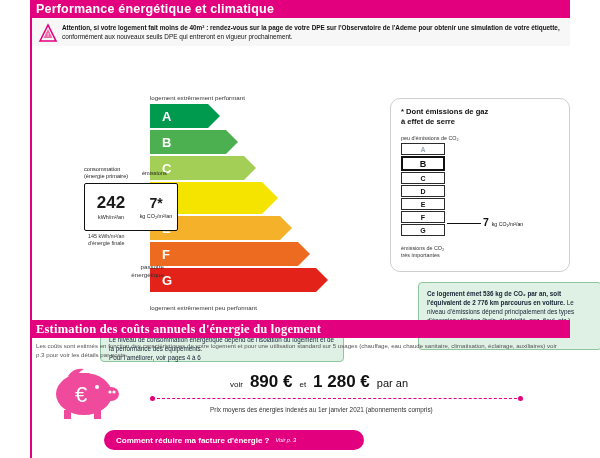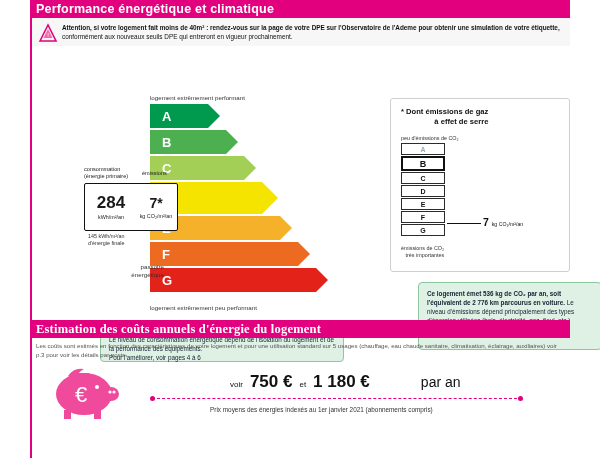--- a/index.html
+++ b/index.html
@@ -80,21 +80,21 @@
   .cons-right{width:38px;text-align:center;}
   .cons-num{font-size:17px;font-weight:bold;line-height:1;}
   .cons-num.small{font-size:14px;}
   .cons-unit{font-size:5.4px;margin-top:3px;color:#222;}
   .cons-cap{position:absolute;font-size:5.6px;color:#222;line-height:1.25;}
   .cons-final{position:absolute;left:56px;top:185px;font-size:5.4px;color:#333;line-height:1.3;}
 
   
   .ges{
     position:absolute;left:358px;top:50px;width:178px;height:172px;
-    background:#fff;border:1px solid #cfcfcf;border-radius:3px;text-align:right;
+    background:#fff;border:1px solid #cfcfcf;border-radius:10px;
   }
   .ges-title{position:absolute;left:10px;top:8px;font-size:7.6px;font-weight:bold;line-height:1.35;color:#111;}
   .ges-sub{position:absolute;left:10px;top:36px;font-size:5.4px;color:#333;}
   .ges-scale{position:absolute;left:10px;top:44px;width:44px;}
   .ges-row{
     height:12px;margin-bottom:1px;border:1px solid #2b2b2b;
     display:flex;align-items:center;justify-content:center;
     font-size:7px;font-weight:bold;color:#111;box-sizing:border-box;
     background:#fff;
   }
@@ -119,21 +119,21 @@
     position:absolute;left:36px;top:341px;width:530px;
     font-size:6.1px;line-height:1.5;color:#555;
   }
   .pig{position:absolute;left:48px;top:360px;width:74px;height:62px;}
   .cost-line{
     position:absolute;left:230px;top:372px;
     display:flex;align-items:baseline;gap:7px;
     font-size:8px;color:#111;
   }
   .cost-amt{font-size:17px;font-weight:bold;}
-  .cost-per{font-size:14px;margin-left:44px;}
+  .cost-per{font-size:11px;}
   .dashline{position:absolute;left:152px;top:398px;width:370px;border-top:1px dashed #e3007e;}
   .dot{position:absolute;width:5px;height:5px;border-radius:50%;background:#e3007e;top:396px;}
   .cost-sub{
     position:absolute;left:210px;top:406px;font-size:6.4px;color:#333;
   }
 
   
   .pill{
     position:absolute;left:104px;top:430px;width:260px;height:20px;
     background:#e3007e;border-radius:10px;
@@ -205,21 +205,21 @@
 énergétique</div>
 
     <div class="lbl-bot">logement extrêmement peu performant</div>
 
     <div class="cons-cap" style="left:52px;top:118px;width:54px;white-space:pre-line;text-align:left;">consommation
 (énergie primaire)</div>
     <div class="cons-cap" style="left:110px;top:122px;width:40px;">émissions</div>
 
     <div class="consbox">
       <div class="cons-left">
-        <div class="cons-num">284</div>
+        <div class="cons-num">242</div>
         <div class="cons-unit">kWh/m²/an</div>
       </div>
       <div class="cons-right">
         <div class="cons-num small">
           <span>7</span><span>*</span>
         </div>
         <div class="cons-unit">kg CO₂/m²/an</div>
       </div>
     </div>
     <div class="cons-final" style="white-space:pre-line;">145 kWh/m²/an
@@ -274,26 +274,30 @@
       <circle cx="62" cy="32" r="1.6" fill="#fff"></circle>
       <circle cx="66" cy="32" r="1.6" fill="#fff"></circle>
       <circle cx="49" cy="27" r="2" fill="#fff"></circle>
       <rect x="28" y="13" width="14" height="3" rx="1.5" fill="#ef4a9b"></rect>
       <text x="27" y="42" font-size="22" fill="#fff" font-family="Liberation Sans">€</text>
     </svg>
   </div>
 
   <div class="cost-line">
     <span>voir</span>
-    <span class="cost-amt">750 €</span>
+    <span class="cost-amt">890 €</span>
     <span>et</span>
-    <span class="cost-amt">1 180 €</span>
+    <span class="cost-amt">1 280 €</span>
     <span class="cost-per">par an</span>
   </div>
 
   <div class="dashline"></div>
   <div class="dot" style="left:150px;"></div>
   <div class="dot" style="left:518px;"></div>
 
   <div class="cost-sub">Prix moyens des énergies indexés au 1er janvier 2021 (abonnements compris)</div>
 
+  <div class="pill">
+    <span>Comment réduire ma facture d'énergie ?</span>
+    <span class="ref">Voir p. 3</span>
+  </div>
 
 </div>
 
 </body></html>

